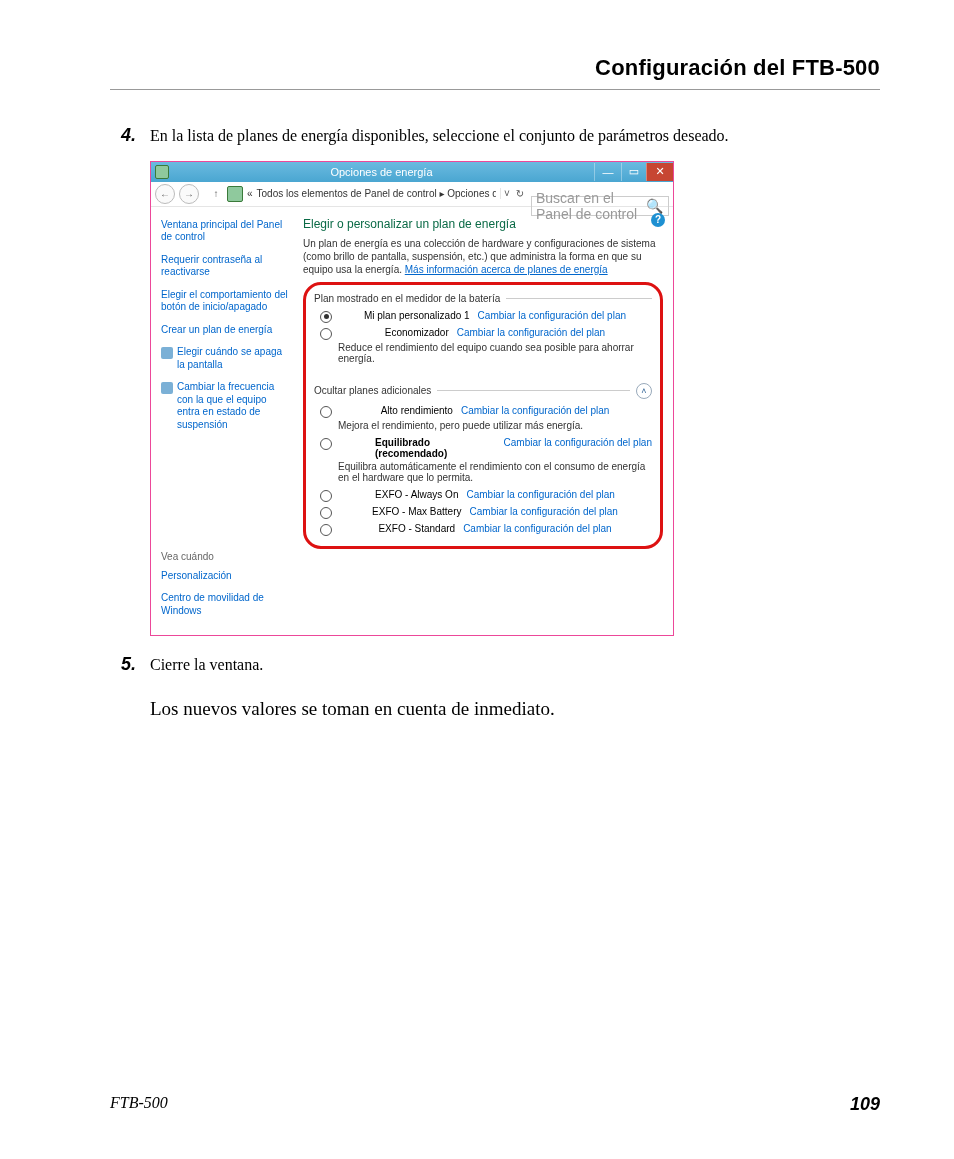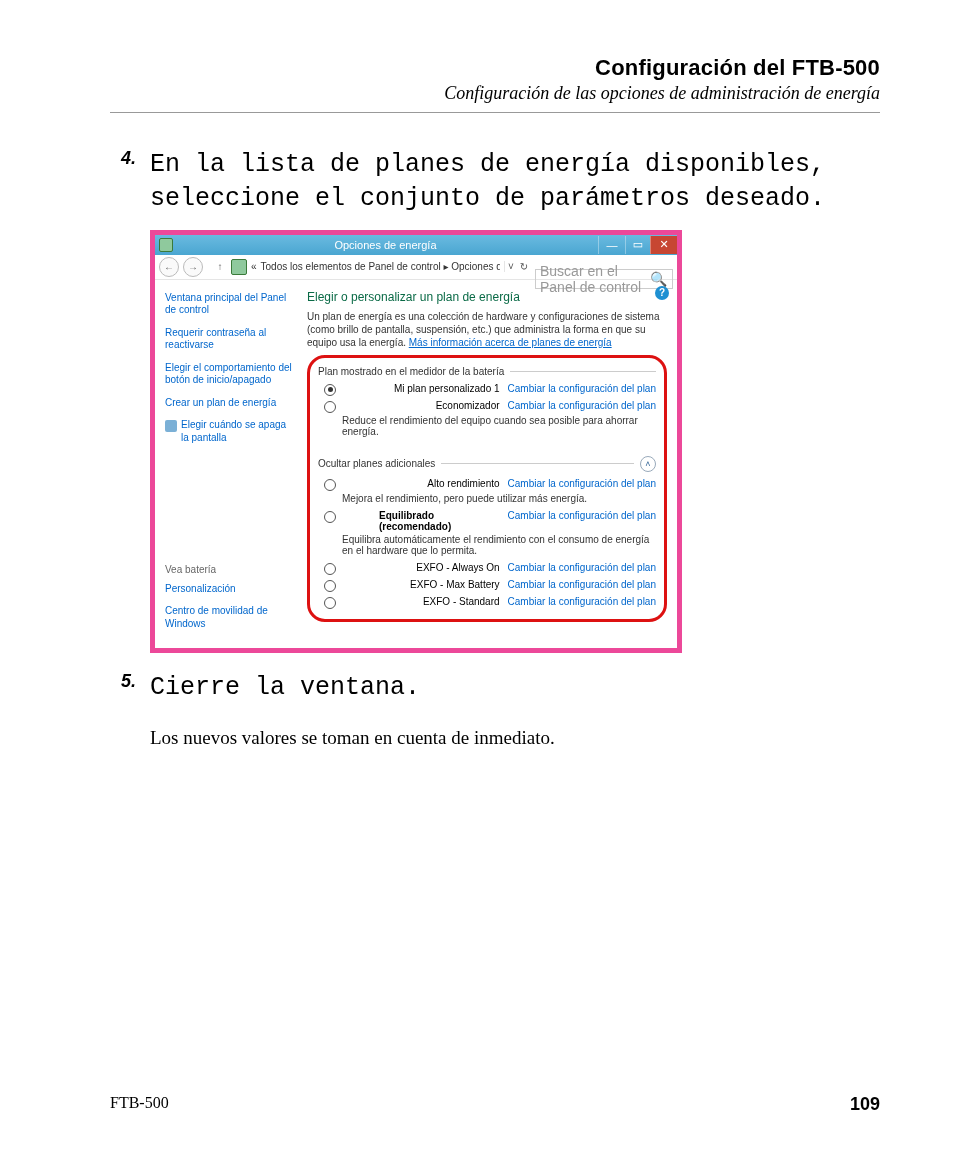--- a/index.html
+++ b/index.html
@@ -4,23 +4,23 @@
 <style>
   html,body{margin:0;padding:0;background:#fff;}
   body{width:954px;height:1159px;font-family:Georgia,'Times New Roman',serif;color:#000;position:relative;}
   .page{position:absolute;left:110px;top:55px;width:770px;}
   .hdr{text-align:right;}
   .hdr-title{font-family:Arial,Helvetica,sans-serif;font-weight:bold;font-size:22px;letter-spacing:.2px;}
   .hdr-sub{font-style:italic;font-size:18px;margin-top:2px;}
   .hdr-rule{border:0;border-top:1.5px solid #999;margin:8px 0 35px 0;}
   .step{display:flex;gap:14px;margin-bottom:8px;}
   .step-num{font-family:Arial,Helvetica,sans-serif;font-weight:bold;font-style:italic;font-size:18px;width:26px;text-align:right;}
-  .step-txt{font-size:25px;line-height:1.35;flex:1;font-family:Liberation Mono, monospace;}
+  .step-txt{font-size:16px;line-height:1.35;flex:1;}
   .bodytext{font-size:19px;line-height:1.35;margin-left:40px;margin-top:20px;}
-  .shot{margin:14px 0 18px 40px;width:522px;border:5px solid #ec4899;font-family:'Segoe UI',Tahoma,sans-serif;font-size:10px;color:#000;background:#fff;}
+  .shot{margin:14px 0 18px 40px;width:522px;border:1px solid #ec4899;font-family:'Segoe UI',Tahoma,sans-serif;font-size:10px;color:#000;background:#fff;}
   .titlebar{display:flex;align-items:center;height:20px;background:linear-gradient(#6abae0,#4aa6d1);padding:0 0 0 4px;}
   .titlebar .tb-icon{width:12px;height:12px;background:#8fc99d;border:1px solid #3a7a3a;border-radius:2px;}
   .titlebar .tb-title{flex:1;text-align:center;color:#fff;font-size:11px;}
   .winbtns{display:flex;}
   .winbtn{width:26px;height:18px;display:flex;align-items:center;justify-content:center;color:#fff;font-size:11px;border-left:1px solid rgba(255,255,255,.35);}
   .winbtn.max{width:24px;}
   .winbtn.close{background:#c74632;}
   .addrbar{display:flex;align-items:center;height:24px;border-bottom:1px solid #e5e5e5;padding:0 4px;gap:4px;background:#fff;}
   .navbtn{width:18px;height:18px;border:1px solid #bbb;border-radius:50%;display:flex;align-items:center;justify-content:center;color:#666;font-size:10px;background:#fafafa;}
   .uparrow{width:14px;text-align:center;color:#555;}
@@ -39,35 +39,34 @@
   .mainhead{color:#0a6a46;font-size:12px;margin-bottom:6px;}
   .maindesc{font-size:10px;line-height:1.3;color:#333;margin-bottom:6px;}
   .maindesc .lnk{color:#0066cc;text-decoration:underline;}
   .redbox{border:3px solid #d11;border-radius:18px;padding:6px 8px 8px 8px;}
   .grouplabel{font-size:10px;color:#333;margin:2px 0 6px 0;display:flex;align-items:center;gap:6px;}
   .grouplabel .line{flex:1;border-top:1px solid #ccc;}
   .collapse{width:14px;height:14px;border:1px solid #9ab;border-radius:50%;display:flex;align-items:center;justify-content:center;color:#3a6a9a;font-size:9px;}
   .plan{display:flex;align-items:flex-start;gap:6px;margin:4px 0 2px 6px;}
   .radio{width:10px;height:10px;border:1px solid #555;border-radius:50%;flex-shrink:0;margin-top:1px;display:flex;align-items:center;justify-content:center;}
   .radio.sel::after{content:"";width:5px;height:5px;background:#333;border-radius:50%;}
-  .planrow{display:flex;justify-content:flex-end;align-items:flex-start;flex:1;}
+  .planrow{display:flex;justify-content:center;align-items:flex-start;flex:1;}
   .planname{font-size:10px;}
   .planname.bold{font-weight:bold;padding-left:37px;}
   .planlink{color:#0066cc;font-size:10px;white-space:nowrap;margin-left:8px;}
   .plandesc{font-size:10px;color:#333;margin:1px 0 6px 24px;}
-  .footer{position:absolute;left:110px;bottom:44px;width:770px;display:flex;justify-content:space-between;font-size:16px;}
+  .footer{position:absolute;left:110px;bottom:44px;width:770px;display:flex;justify-content:space-between;font-size:16px;font-style:italic;}
   .footer .pg{font-family:Arial,Helvetica,sans-serif;font-weight:bold;font-size:18px;}
 </style>
 </head>
 <body>
 
 <div class="page">
   <div class="hdr">
     <div class="hdr-title">Configuración del FTB-500</div>
-    <div class="hdr-sub">Configuración de las opciones de administración de energía</div>
   </div>
   <hr class="hdr-rule">
 
   <div class="step">
     <div class="step-num">4.</div>
     <div class="step-txt">En la lista de planes de energía disponibles, seleccione el conjunto de parámetros deseado.</div>
   </div>
 
   <div class="shot">
     <div class="titlebar">
@@ -101,21 +100,25 @@
     <div class="content">
       <div class="side">
         <div class="sidelink">Ventana principal del Panel de control</div>
         <div class="sidelink">Requerir contraseña al reactivarse</div>
         <div class="sidelink">Elegir el comportamiento del botón de inicio/apagado</div>
         <div class="sidelink">Crear un plan de energía</div>
         <div class="sideitem">
           <span class="sideicon"></span>
           <span class="sidelink" style="margin-bottom:0">Elegir cuándo se apaga la pantalla</span>
         </div>
-        <div class="sidesection">Vea batería</div>
+        <div class="sideitem">
+          <span class="sideicon"></span>
+          <span class="sidelink" style="margin-bottom:0">Cambiar la frecuencia con la que el equipo entra en estado de suspensión</span>
+        </div>
+        <div class="sidesection">Vea cuándo</div>
         <div class="sidelink">Personalización</div>
         <div class="sidelink">Centro de movilidad de Windows</div>
       </div>
       <div class="main">
         <span class="help">?</span>
         <div class="mainhead">Elegir o personalizar un plan de energía</div>
         <div class="maindesc">
           <span>Un plan de energía es una colección de hardware y configuraciones de sistema (como brillo de pantalla, suspensión, etc.) que administra la forma en que su equipo usa la energía. </span><span class="lnk">Más información acerca de planes de energía</span>
         </div>
         <div class="redbox">

